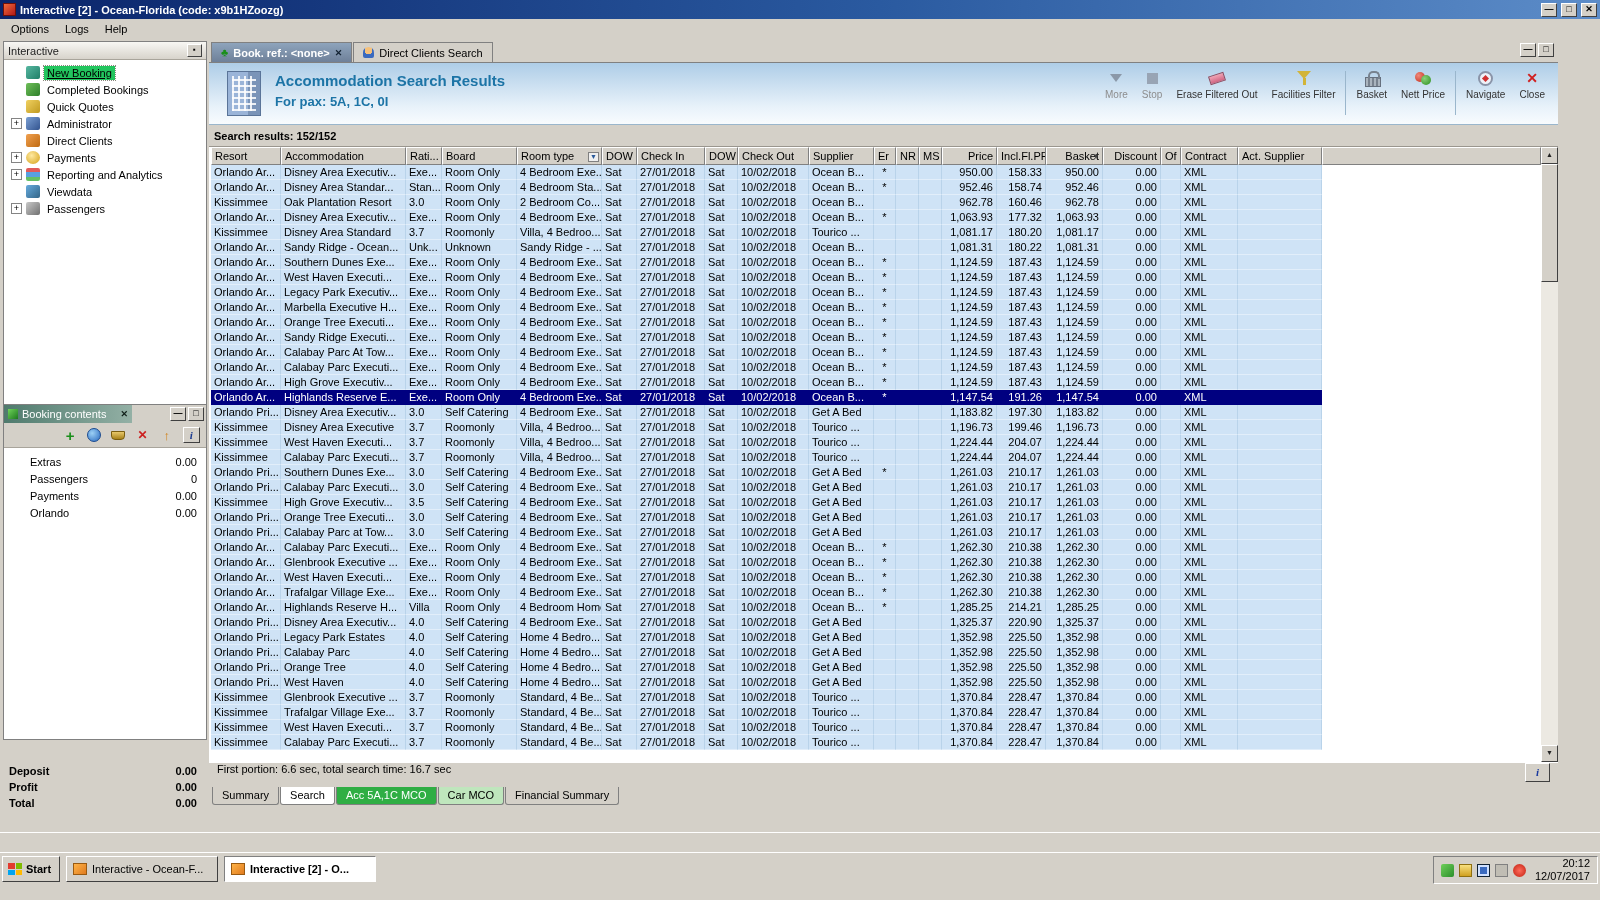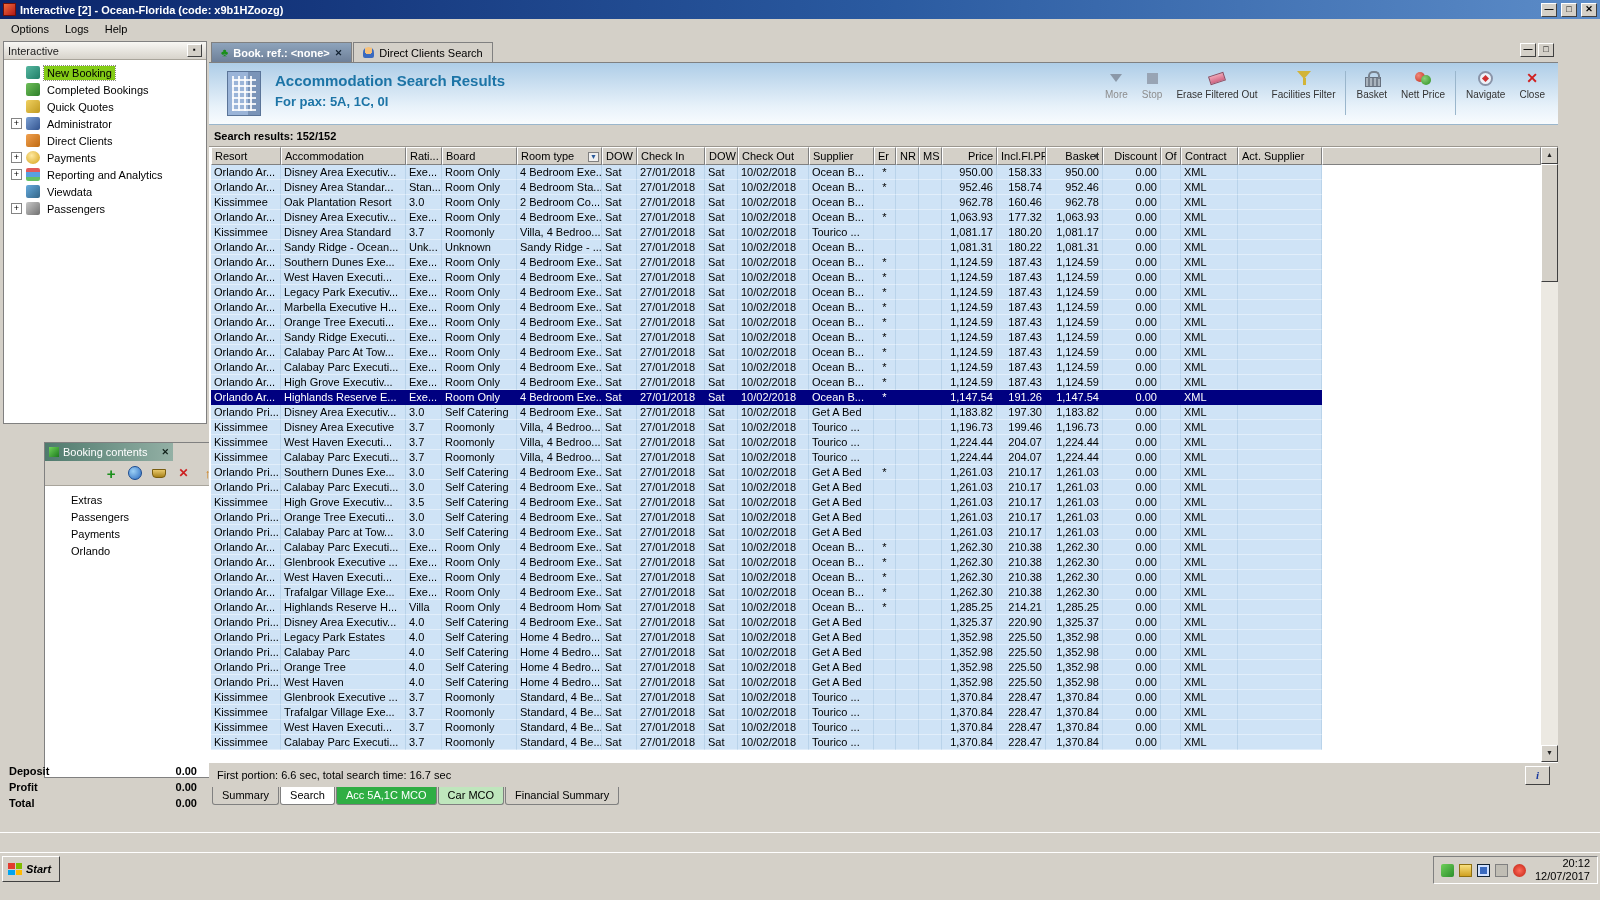--- a/index.html
+++ b/index.html
@@ -34,24 +34,24 @@
   .icon-new-booking{background:linear-gradient(135deg,#57b7a0,#1f7f68);}
   .icon-completed{background:linear-gradient(135deg,#6fbf5a,#2e7f2a);}
   .icon-quotes{background:linear-gradient(135deg,#f0d060,#c09a20);}
   .icon-admin{background:linear-gradient(135deg,#7a9fd4,#33548f);}
   .icon-clients{background:linear-gradient(135deg,#f0a050,#c06a10);}
   .icon-payments{background:radial-gradient(circle at 40% 35%,#ffe9a0,#d4a017);border-radius:50%;}
   .icon-reporting{background:linear-gradient(180deg,#e05a5a 33%,#58a0e0 33% 66%,#64c064 66%);}
   .icon-viewdata{background:linear-gradient(135deg,#66aadd,#336688);}
   .icon-maintenance{background:linear-gradient(135deg,#c8c8c8,#707070);}
   .tree-label{padding:1px 3px;}
-  .tree-item.sel .tree-label{background:#84cc16;outline:1px dotted #8a867d;}
+  .tree-item.sel .tree-label{background:#22c55e;outline:1px dotted #8a867d;text-decoration:underline;}
 
   
-  #booking-panel{left:3px;top:442px;width:204px;height:336px;background:#fff;border:1px solid #808080;display:flex;flex-direction:column;margin-left:41px;}
+  #booking-panel{left:3px;top:404px;width:204px;height:336px;background:#fff;border:1px solid #808080;display:flex;flex-direction:column;}
   .bk-hd{height:18px;display:flex;flex:none;}
   .bk-hd-left{flex:0 0 128px;background:linear-gradient(90deg,#4f7a6d,#93b0a5);color:#fff;display:flex;
     align-items:center;gap:4px;padding:0 4px;}
   .bk-hd-icon{width:10px;height:10px;background:linear-gradient(135deg,#6fd35a,#1d7a1d);flex:none;}
   .bk-hd-left .ttl{flex:1;white-space:nowrap;}
   .bk-x{font-size:9px;font-weight:bold;color:#10201a;}
   .bk-hd-right{flex:1;background:#d4d0c8;display:flex;justify-content:flex-end;align-items:center;gap:2px;padding-right:2px;}
   .bk-toolbar{height:25px;background:#d4d0c8;border-bottom:1px solid #a8a49b;display:flex;align-items:center;
     gap:8px;padding-left:58px;flex:none;}
   .bt-btn{width:17px;height:17px;display:flex;align-items:center;justify-content:center;}
@@ -145,42 +145,42 @@
   .th-icon.sort-icon{display:inline-block;position:absolute;right:2px;top:5px;color:#404040;font-size:8px;line-height:8px;}
   .hd-fill{position:absolute;left:1113px;top:0;right:17px;height:18px;background:#d4d0c8;
     border:1px solid;border-color:#ffffff #808080 #808080 #ffffff;}
   #vscroll{position:absolute;right:0;top:0;width:17px;height:615px;background:#ece9e2;}
   .sb-btn{position:absolute;left:0;width:17px;height:17px;font-size:7px;line-height:14px;text-align:center;color:#222;}
   #sb-up{top:0;} #sb-dn{bottom:0;}
   #sb-thumb{position:absolute;left:0;top:17px;width:17px;height:118px;}
 
   
   #search-status{left:209px;top:762px;width:1349px;height:25px;background:#d4d0c8;border-top:1px solid #fff;
-    display:flex;align-items:center;padding:0 8px;}
+    display:flex;padding:0 8px;}
   #info-grid-btn{margin-left:auto;width:25px;height:19px;text-align:center;
     font-family:"Liberation Serif",serif;font-style:italic;font-weight:bold;color:#1a3a9f;line-height:17px;}
 
   
   #bottom-tabs{left:209px;top:787px;width:1349px;height:21px;background:#d4d0c8;display:flex;align-items:flex-start;
     padding-left:3px;gap:1px;}
   .btab{height:18px;padding:2px 9px 0;border:1px solid #808080;border-top:none;border-radius:0 0 3px 3px;
     background:#d4d0c8;white-space:nowrap;text-align:right;}
   .btab.active{background:#ffffff;}
   .btab.green{background:#2fae44;color:#fff;}
   .btab.lightgreen{background:#bfe6bd;color:#000;}
 
   
   #app-status{left:0;top:832px;width:1600px;height:20px;background:#d4d0c8;border-top:1px solid #fff;}
   #app-status span{position:absolute;top:18px;white-space:nowrap;}
   .st-user{left:765px;} .st-retailer{left:903px;} .st-client{left:1041px;} .st-gmt{right:32px;margin-left:32px;}
 
   
   #taskbar{left:0;top:852px;width:1600px;height:48px;background:#d4d0c8;border-top:1px solid #fff;}
   #start-btn{position:absolute;left:2px;top:3px;height:26px;width:58px;display:flex;align-items:center;gap:4px;
-    padding:0 5px;font-weight:bold;font-style:italic;}
+    padding:0 5px;font-weight:bold;}
   .win-flag{width:14px;height:12px;display:grid;grid-template-columns:1fr 1fr;grid-template-rows:1fr 1fr;gap:1px;flex:none;}
   .win-flag i{display:block;}
   .wf-r{background:#e23a2e;} .wf-g{background:#7fba00;} .wf-b{background:#00a4ef;} .wf-y{background:#ffb900;}
   #tasks{position:absolute;left:66px;top:3px;display:flex;gap:6px;}
   .task-btn{width:152px;height:26px;display:flex;align-items:center;gap:5px;padding:0 6px;white-space:nowrap;overflow:hidden;}
   .task-btn.active{background:#fff;border-color:#808080 #ffffff #ffffff #808080;font-weight:bold;}
   .task-icon{width:14px;height:12px;background:linear-gradient(135deg,#ffb347,#e07b1f);border:1px solid #9a5a10;flex:none;}
   #tray{position:absolute;right:2px;top:3px;height:28px;border:1px solid;border-color:#808080 #ffffff #ffffff #808080;
     display:flex;align-items:center;gap:5px;padding:0 7px;}
   .tray-icon{width:13px;height:13px;flex:none;}
@@ -1489,20 +1489,33 @@
 <div id="taskbar" class="abs">
   <div id="start-btn" class="bev-up">
     <span class="win-flag">
       <i class="wf-r"></i>
         <i class="wf-g"></i>
         <i class="wf-b"></i>
         <i class="wf-y"></i>
     </span>
     <span>Start</span>
   </div>
+  <div id="tasks">
+
+      <div class="task-btn bev-up">
+        <span class="task-icon"></span>
+        <span>Interactive - Ocean-F...</span>
+      </div>
+
+      <div class="task-btn bev-up active">
+        <span class="task-icon"></span>
+        <span>Interactive [2] - O...</span>
+      </div>
+
+  </div>
   <div id="tray">
     <span class="tray-icon tray-green"></span>
     <span class="tray-icon tray-mail"></span>
     <span class="tray-icon tray-display"></span>
     <span class="tray-icon tray-volume"></span>
     <span class="tray-icon tray-red"></span>
     <div id="clock">
       <div>20:12</div>
       <div>12/07/2017</div>
     </div>

